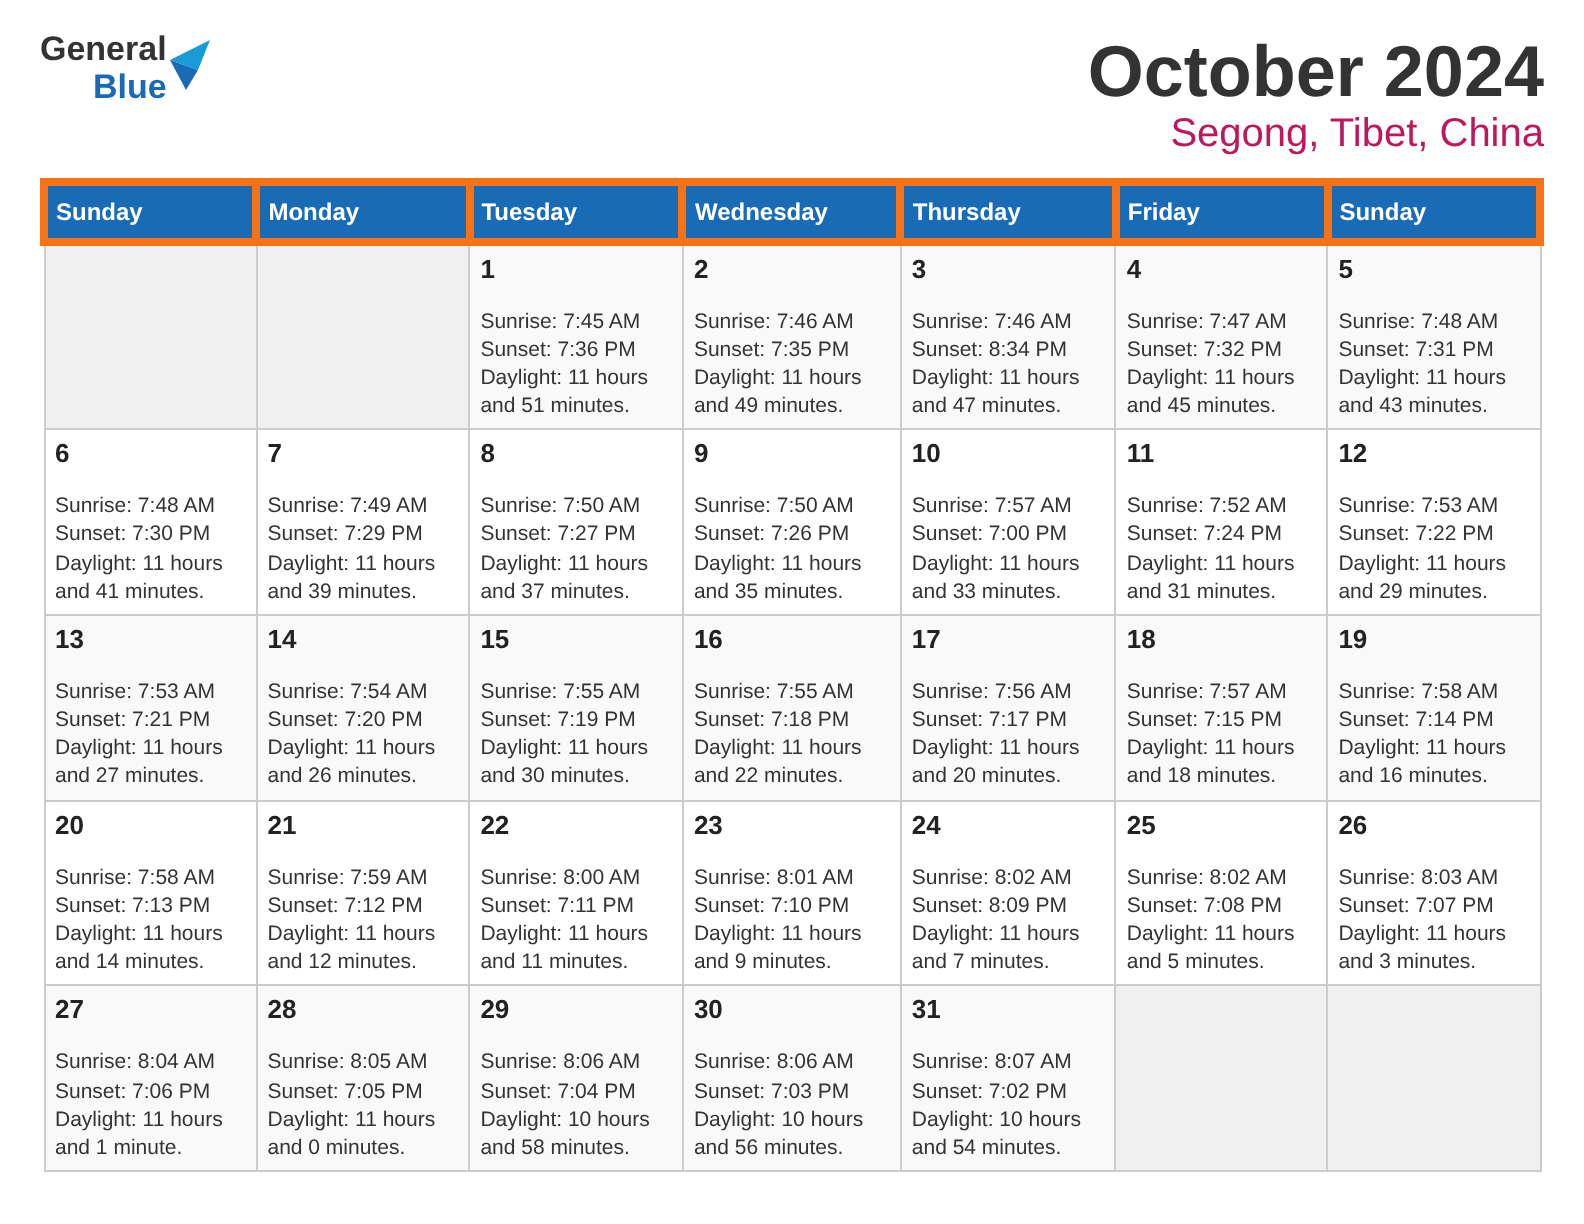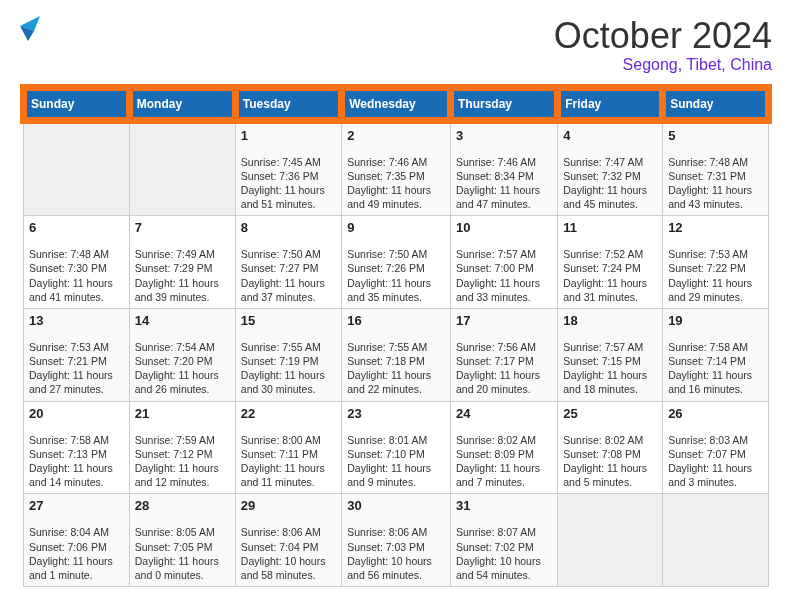--- a/index.html
+++ b/index.html
@@ -25,42 +25,42 @@
     .logo {
       display: flex;
       align-items: center;
       gap: 4px;
     }
     .title-block {
       text-align: right;
     }
     .title-block h1 {
       font-size: 36px;
-      font-weight: normal;
+      font-weight: bold;
       color: #333;
       line-height: 1.1;
     }
     .title-block h2 {
-      font-size: 16px;
+      font-size: 20px;
       font-weight: normal;
-      color: #6d28d9;
+      color: #be185d;
     }
     .calendar {
       width: 100%;
       border-collapse: collapse;
       font-size: 11px;
     }
     .calendar thead th {
       background: #1a6bb5;
       color: #fff;
       font-weight: bold;
       font-size: 12px;
       padding: 6px 4px;
       text-align: left;
-      border: 7px solid #f97316;
+      border: 4px solid #f97316;
     }
     .calendar tbody td {
       border: 1px solid #ccc;
       vertical-align: top;
       padding: 4px 5px;
       width: 113px;
       min-height: 70px;
       background: #fff;
     }
     .calendar tbody tr:nth-child(odd) td {
@@ -85,20 +85,24 @@
       background: #f0f0f0 !important;
     }
   </style>
 </head>
 <body>
 
 <div class="page">
   <div class="header">
     <div class="logo">
   <div style="display:flex;align-items:center;gap:2px;">
+    <div style="display:flex;flex-direction:column;align-items:flex-end;line-height:1.1;">
+      <span style="font-size:17px;font-weight:bold;color:#333;">General</span>
+      <span style="font-size:17px;font-weight:bold;color:#1a6bb5;">Blue</span>
+    </div>
     <svg width="20" height="30" viewBox="0 0 20 30">
       <polygon points="0,10 20,0 14,15" fill="#1a9ad6"></polygon>
       <polygon points="0,10 14,15 8,25" fill="#1a6bb5"></polygon>
     </svg>
   </div>
 </div>
     <div class="title-block">
       <h1>October 2024</h1>
       <h2>Segong, Tibet, China</h2>
     </div>

